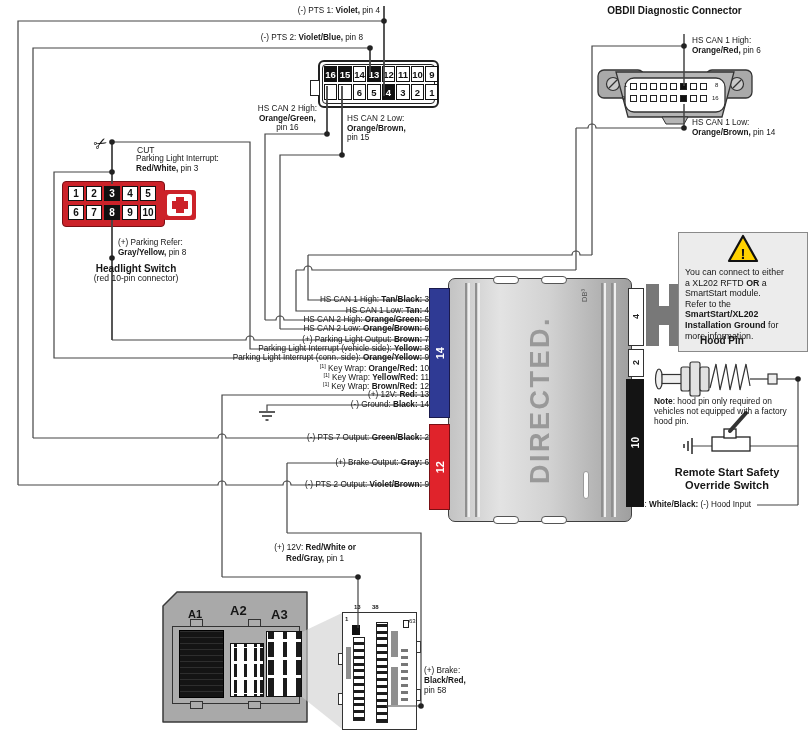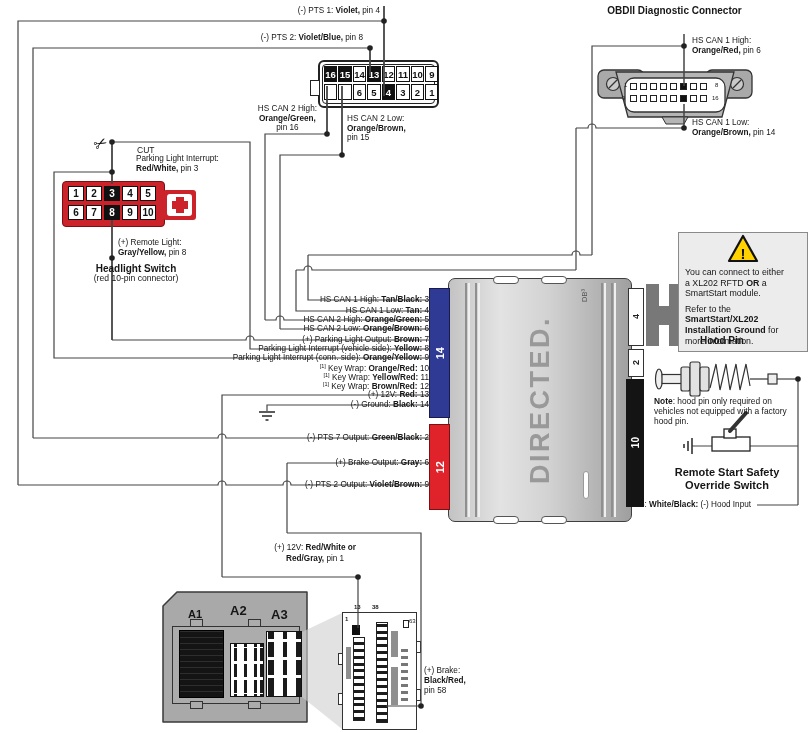--- a/index.html
+++ b/index.html
@@ -153,21 +153,21 @@
   <span class="vtext" style="font-size:9px;font-weight:bold;color:#222">2</span>
 </div>
 <div class="abs connlbl" style="left:626px;top:379px;width:18px;height:128px;background:#141414;z-index:1">
   <span class="vtext" style="color:#fff;font-weight:bold;font-size:10px">10</span>
 </div>
 
 <div class="abs" style="left:678px;top:232px;width:130px;height:120px;background:#ececec;border:1.2px solid #8a8a8a;z-index:1">
   <div class="abs" style="left:6px;top:34px;right:4px;font-size:8.8px;line-height:10.6px;color:#161616">
     <div><span>You can connect to either</span></div>
     <div><span>a XL202 RFTD </span><span class="b">OR</span><span> a</span></div>
-    <div style="margin-bottom:5px"><span>SmartStart module.</span></div>
+    <div style=""><span>SmartStart module.</span></div>
     <div><span>Refer to the</span></div>
     <div class="b"><span>SmartStart/XL202</span></div>
     <div><span class="b">Installation Ground</span><span> for</span></div>
     <div><span>more information.</span></div>
   </div>
 </div>
 
 <div class="abs" style="left:342px;top:612px;width:75px;height:118px;background:#fff;border:1.5px solid #333;z-index:1">
   <div class="abs" style="left:-5px;top:40px;width:5px;height:12px;background:#fff;border:1px solid #333"></div>
   <div class="abs" style="left:-5px;top:80px;width:5px;height:12px;background:#fff;border:1px solid #333"></div>
@@ -317,21 +317,21 @@
   <div><span class="b">Orange/Brown,</span><span> pin 14</span></div>
 </div>
 
 <span class="lbl" style="left:94px;top:139px;font-size:16px;transform:rotate(-28deg);z-index:11">✂</span>
 <span class="lbl" style="left:137px;top:146px;font-size:8.5px">CUT</span>
 <div class="lbl" style="left:136px;top:154px">
   <div>Parking Light Interrupt:</div>
   <div><span class="b">Red/White,</span><span> pin 3</span></div>
 </div>
 <div class="lbl" style="left:118px;top:238px">
-  <div>(+) Remote Light:</div>
+  <div>(+) Parking Refer:</div>
   <div><span class="b">Gray/Yellow,</span><span> pin 8</span></div>
 </div>
 <div class="lbl" style="left:56px;top:264px;width:160px;text-align:center;white-space:normal">
   <div class="b" style="font-size:10px">Headlight Switch</div>
   <div style="font-size:8.6px">(red 10-pin connector)</div>
 </div>
 
 <div class="lbl ra" style="right:382px;top:295px"><span>HS CAN 1 High: </span><span class="b">Tan/Black:</span><span> 3</span></div>
 <div class="lbl ra" style="right:382px;top:306px"><span>HS CAN 1 Low: </span><span class="b">Tan:</span><span> 4</span></div>
 <div class="lbl ra" style="right:382px;top:315px"><span>HS CAN 2 High: </span><span class="b">Orange/Green:</span><span> 5</span></div>

